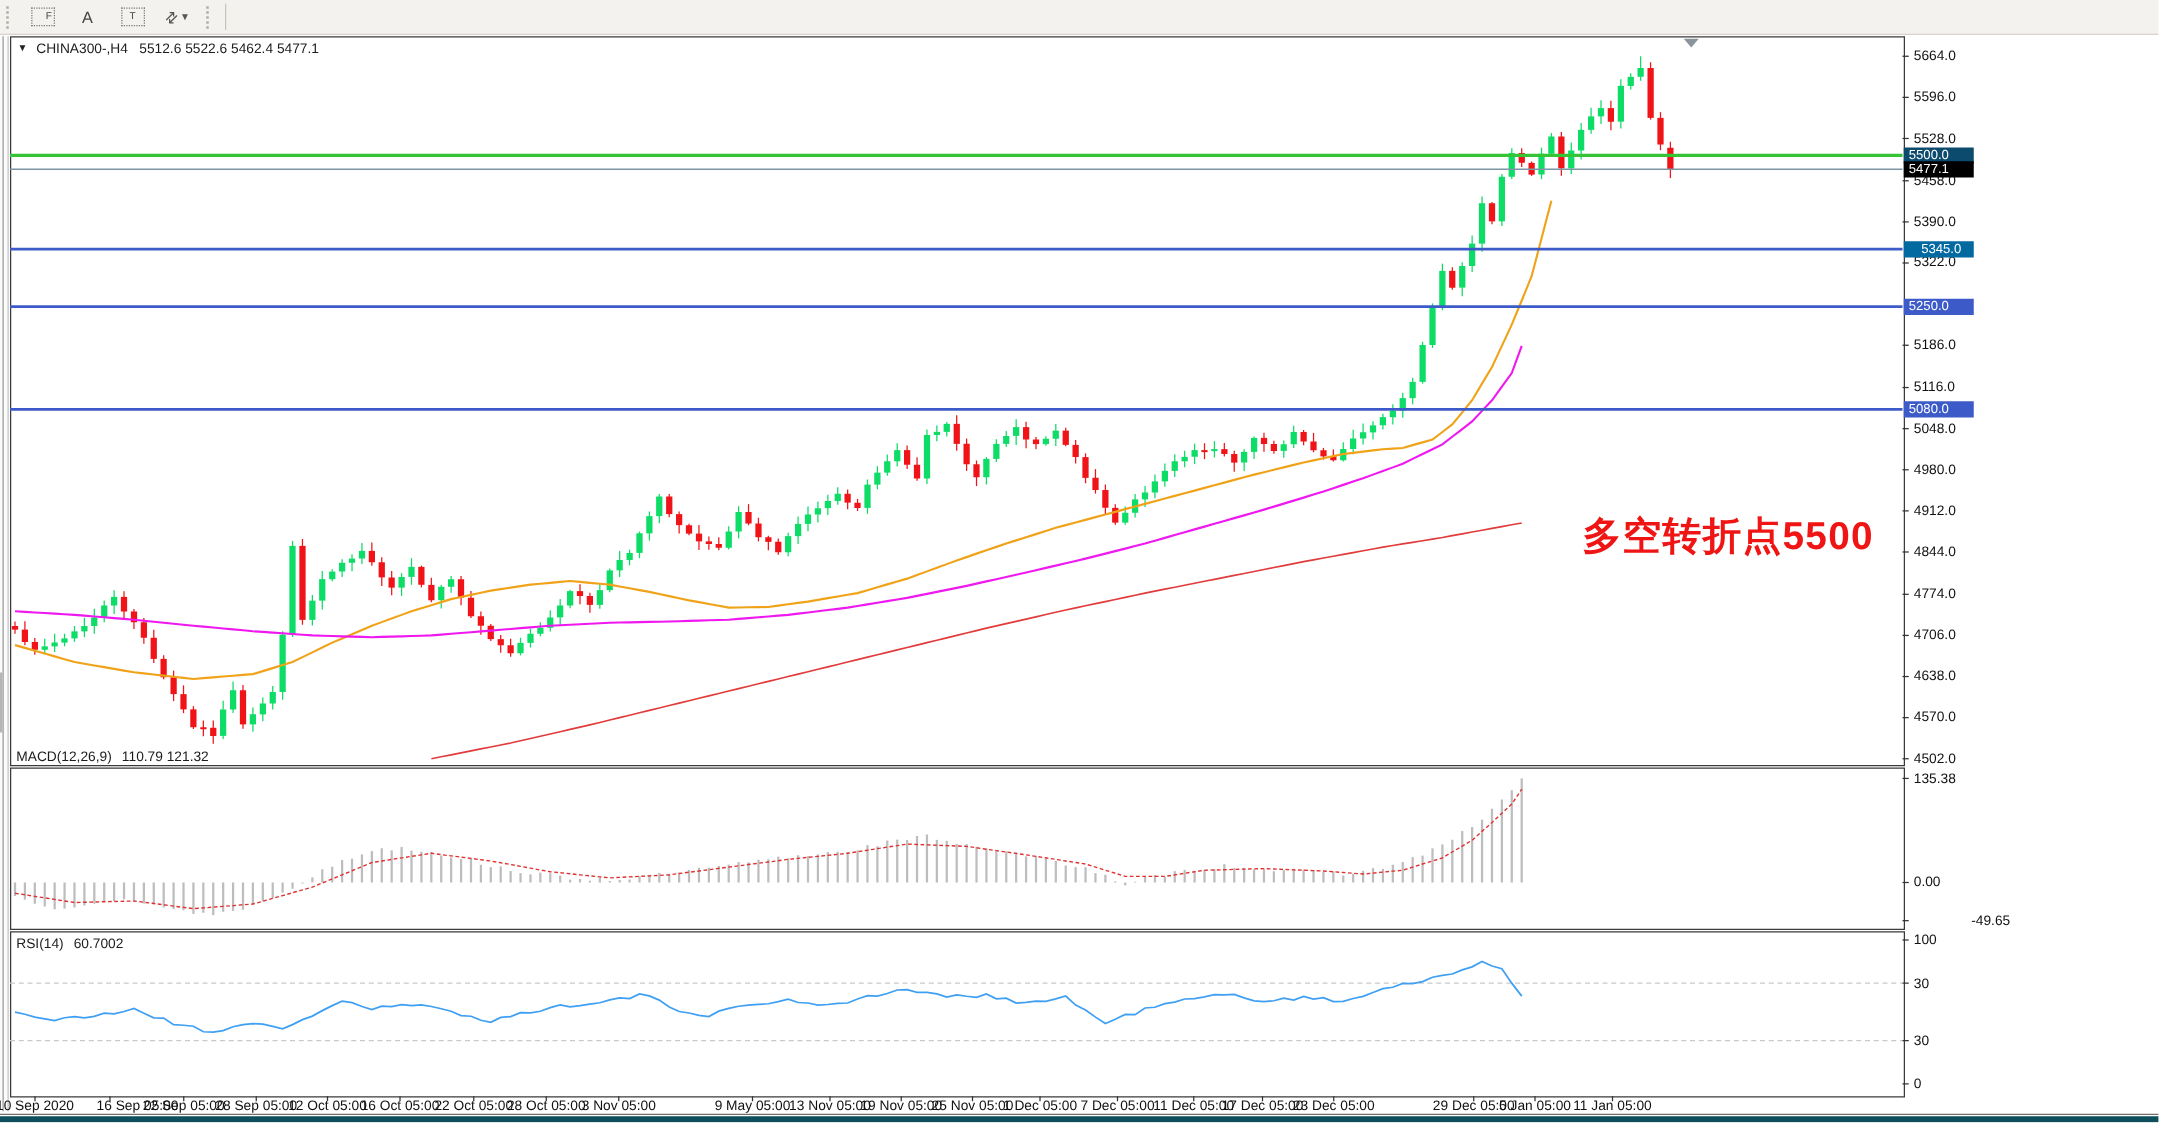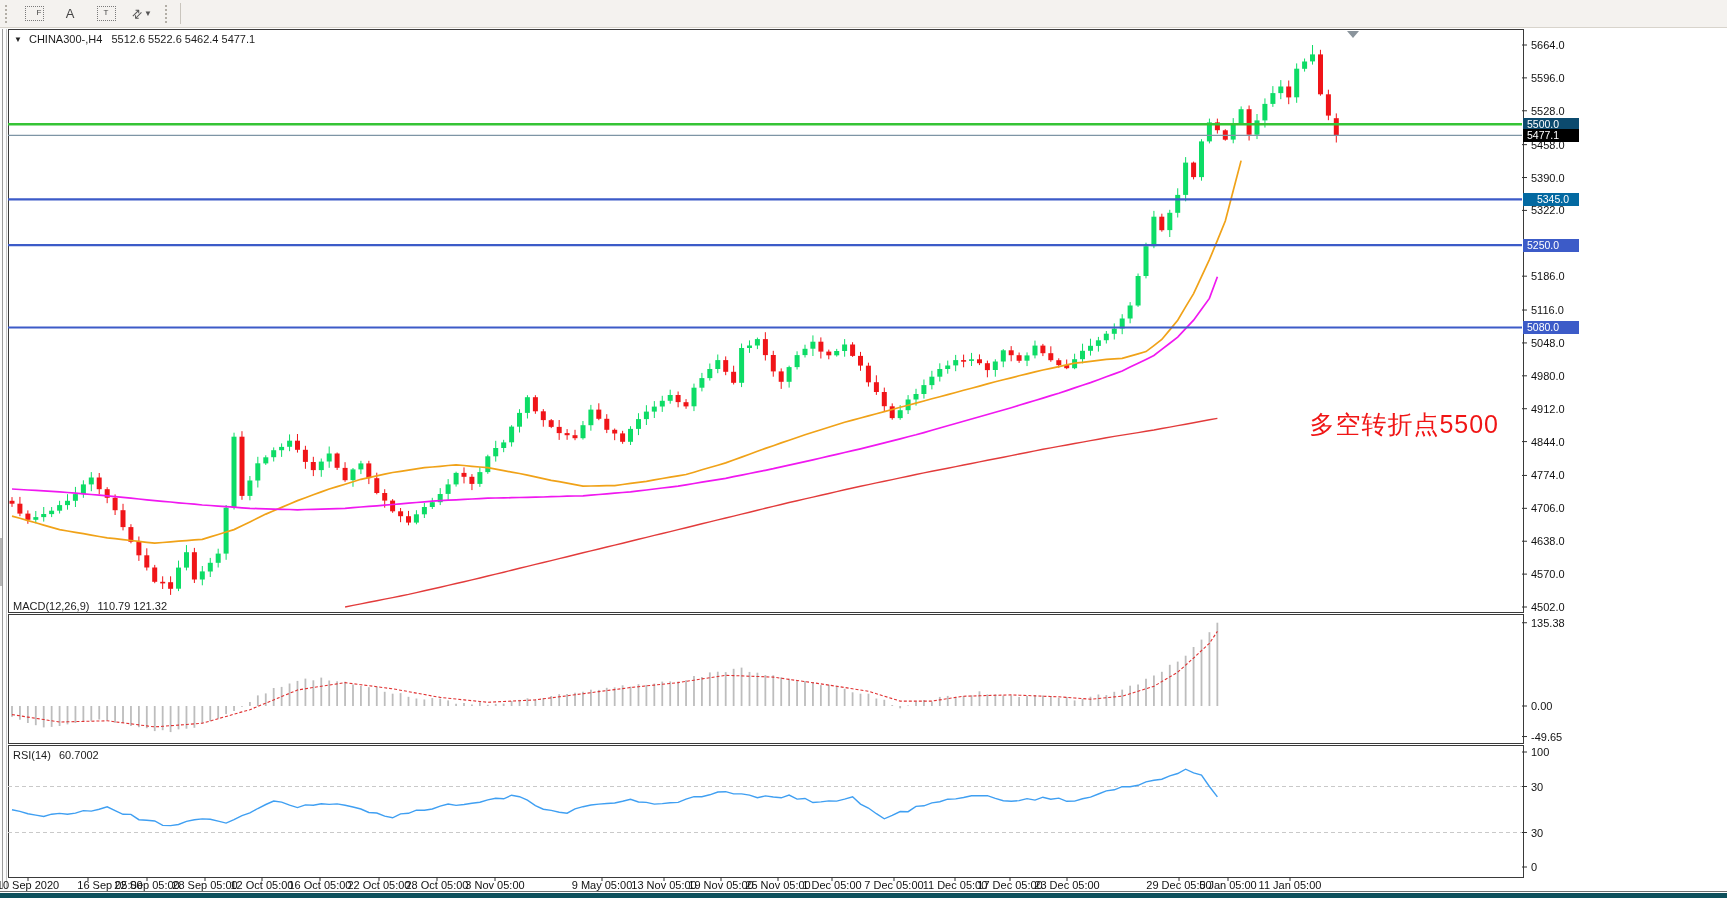--- a/index.html
+++ b/index.html
@@ -38,21 +38,21 @@
               font-size:11px;color:#111;white-space:nowrap;}
   #axis-baseline{position:absolute;left:0;top:891px;width:1727px;height:1px;background:#6f6f6f;z-index:3;}
   #bottom-bar{position:absolute;left:0;top:893px;width:1727px;height:5px;z-index:5;}
   
   #left-gutter{position:absolute;left:0;top:27px;width:8px;height:864px;background:#fbfbfb;z-index:2;}
   #left-gutter .l1{position:absolute;left:2px;top:2px;width:1px;height:860px;background:#9a9a9a;}
   #left-gutter .l2{position:absolute;left:6px;top:2px;width:1px;height:860px;background:#c4c4c4;}
   #left-gutter .thumb{position:absolute;left:0;top:511px;width:2px;height:48px;background:#b5b5b5;}
   #shift-marker{position:absolute;left:1347px;top:31px;width:0;height:0;z-index:3;
       border-left:6px solid transparent;border-right:6px solid transparent;border-top:7px solid #8a949c;}
-  #annotation{position:absolute;right:228px;top:408px;font-size:25px;font-weight:normal;
+  #annotation{position:absolute;right:228px;top:408px;font-size:31px;font-weight:bold;
               letter-spacing:1px;z-index:3;white-space:nowrap;}
 </style>
 </head>
 <body>
 
 <div id="screen">
 
   <div class="toolbar">
     <div class="grip"></div>
     <div class="tbtn">
@@ -667,21 +667,21 @@
       <div class="axis-label" style="top: 535.224px;">4638.0</div>
       <div class="axis-label" style="top: 568.112px;">4570.0</div>
       <div class="axis-label" style="top: 601px;">4502.0</div>
       <div class="badge" style="background: #0c4a6e; top: 117.818px;">5500.0</div>
       <div class="badge" style="background: rgb(0, 0, 0); top: 128.894px;">5477.1</div>
       <div class="badge" style="background: #0369a1; top: 192.784px; text-align: center;">5345.0</div>
       <div class="badge" style="background: rgb(60, 91, 200); top: 238.731px;">5250.0</div>
       <div class="badge" style="background: rgb(60, 91, 200); top: 320.951px;">5080.0</div>
       <div class="axis-label" style="top: 616.741px;">135.38</div>
       <div class="axis-label" style="top: 700px;">0.00</div>
-      <div class="axis-label" style="top: 730.535px;">-49.65</div>
+      <div class="axis-label" style="top: 730.535px; margin-left: 46px;">-49.65</div>
       <div class="axis-label" style="top: 746px;">100</div>
       <div class="axis-label" style="top: 780.5px;">30</div>
       <div class="axis-label" style="top: 826.5px;">30</div>
       <div class="axis-label" style="top: 861px;">0</div>
     </div>
 
   <div id="time-row">
       <div class="time-label" style="left: 28px;">10 Sep 2020</div>
       <div class="time-label" style="left: 88px; padding-left: 22px;">16 Sep 05:00</div>
       <div class="time-label" style="left: 147px;">22 Sep 05:00</div>

